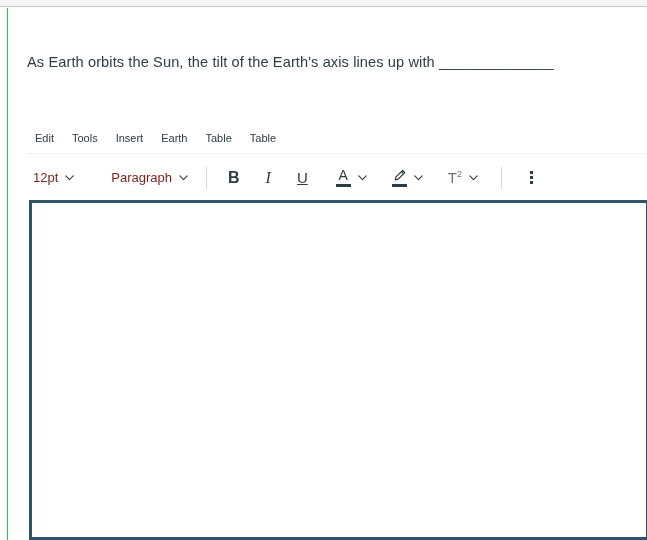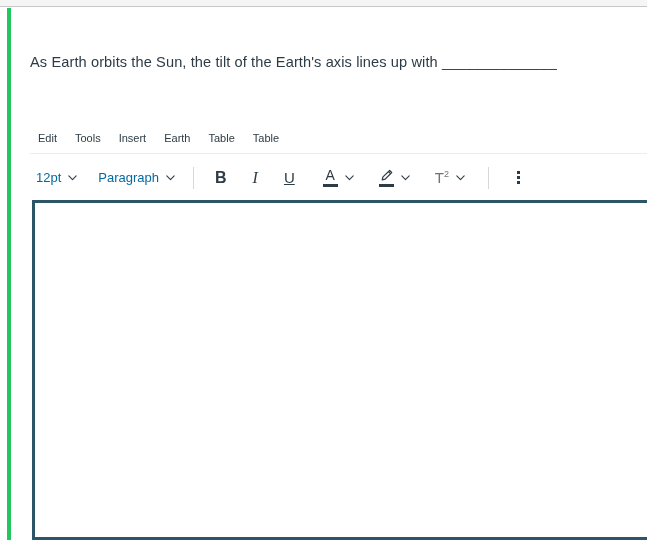--- a/index.html
+++ b/index.html
@@ -27,21 +27,21 @@
     box-sizing: border-box;
   }
 
   
   #page-container {
     position: absolute;
     left: 7px;
     top: 8px;
     width: 641px;
     height: 532px;
-    border-left: 4px solid #22c55e;
+    border-left: 1px solid #22c55e;
     box-sizing: border-box;
     background: #ffffff;
   }
 
   
   #question-text {
     position: absolute;
     left: 19px;
     top: 44px;
     width: 600px;
@@ -91,21 +91,21 @@
     height: 28px;
     padding: 0 6px;
     margin-right: 2px;
     border-radius: 3px;
     cursor: pointer;
     color: #2d3b45;
     white-space: nowrap;
   }
   .tb-label {
     font-size: 13px;
-    color: #0369a1;
+    color: #7f1d1d;
   }
   .chev {
     margin-left: 6px;
     display: inline-block;
     line-height: 0;
   }
   .tb-sep {
     width: 1px;
     height: 22px;
     background: #d8d8d8;
@@ -213,21 +213,21 @@
 
     <div class="tb-btn">
       <span class="tb-label">12pt</span>
       <span class="chev">
         <svg width="11" height="11" viewBox="0 0 12 12" aria-hidden="true">
           <path d="M2 4.3 L6 8.3 L10 4.3" fill="none" stroke="#2d3b45" stroke-width="1.2" stroke-linecap="round" stroke-linejoin="round"></path>
         </svg>
       </span>
     </div>
 
-    <div class="tb-btn" style="margin-left:6px;">
+    <div class="tb-btn" style="margin-left:22px;">
       <span class="tb-label">Paragraph</span>
       <span class="chev">
         <svg width="11" height="11" viewBox="0 0 12 12" aria-hidden="true">
           <path d="M2 4.3 L6 8.3 L10 4.3" fill="none" stroke="#2d3b45" stroke-width="1.2" stroke-linecap="round" stroke-linejoin="round"></path>
         </svg>
       </span>
     </div>
 
     <div class="tb-sep"></div>
 

